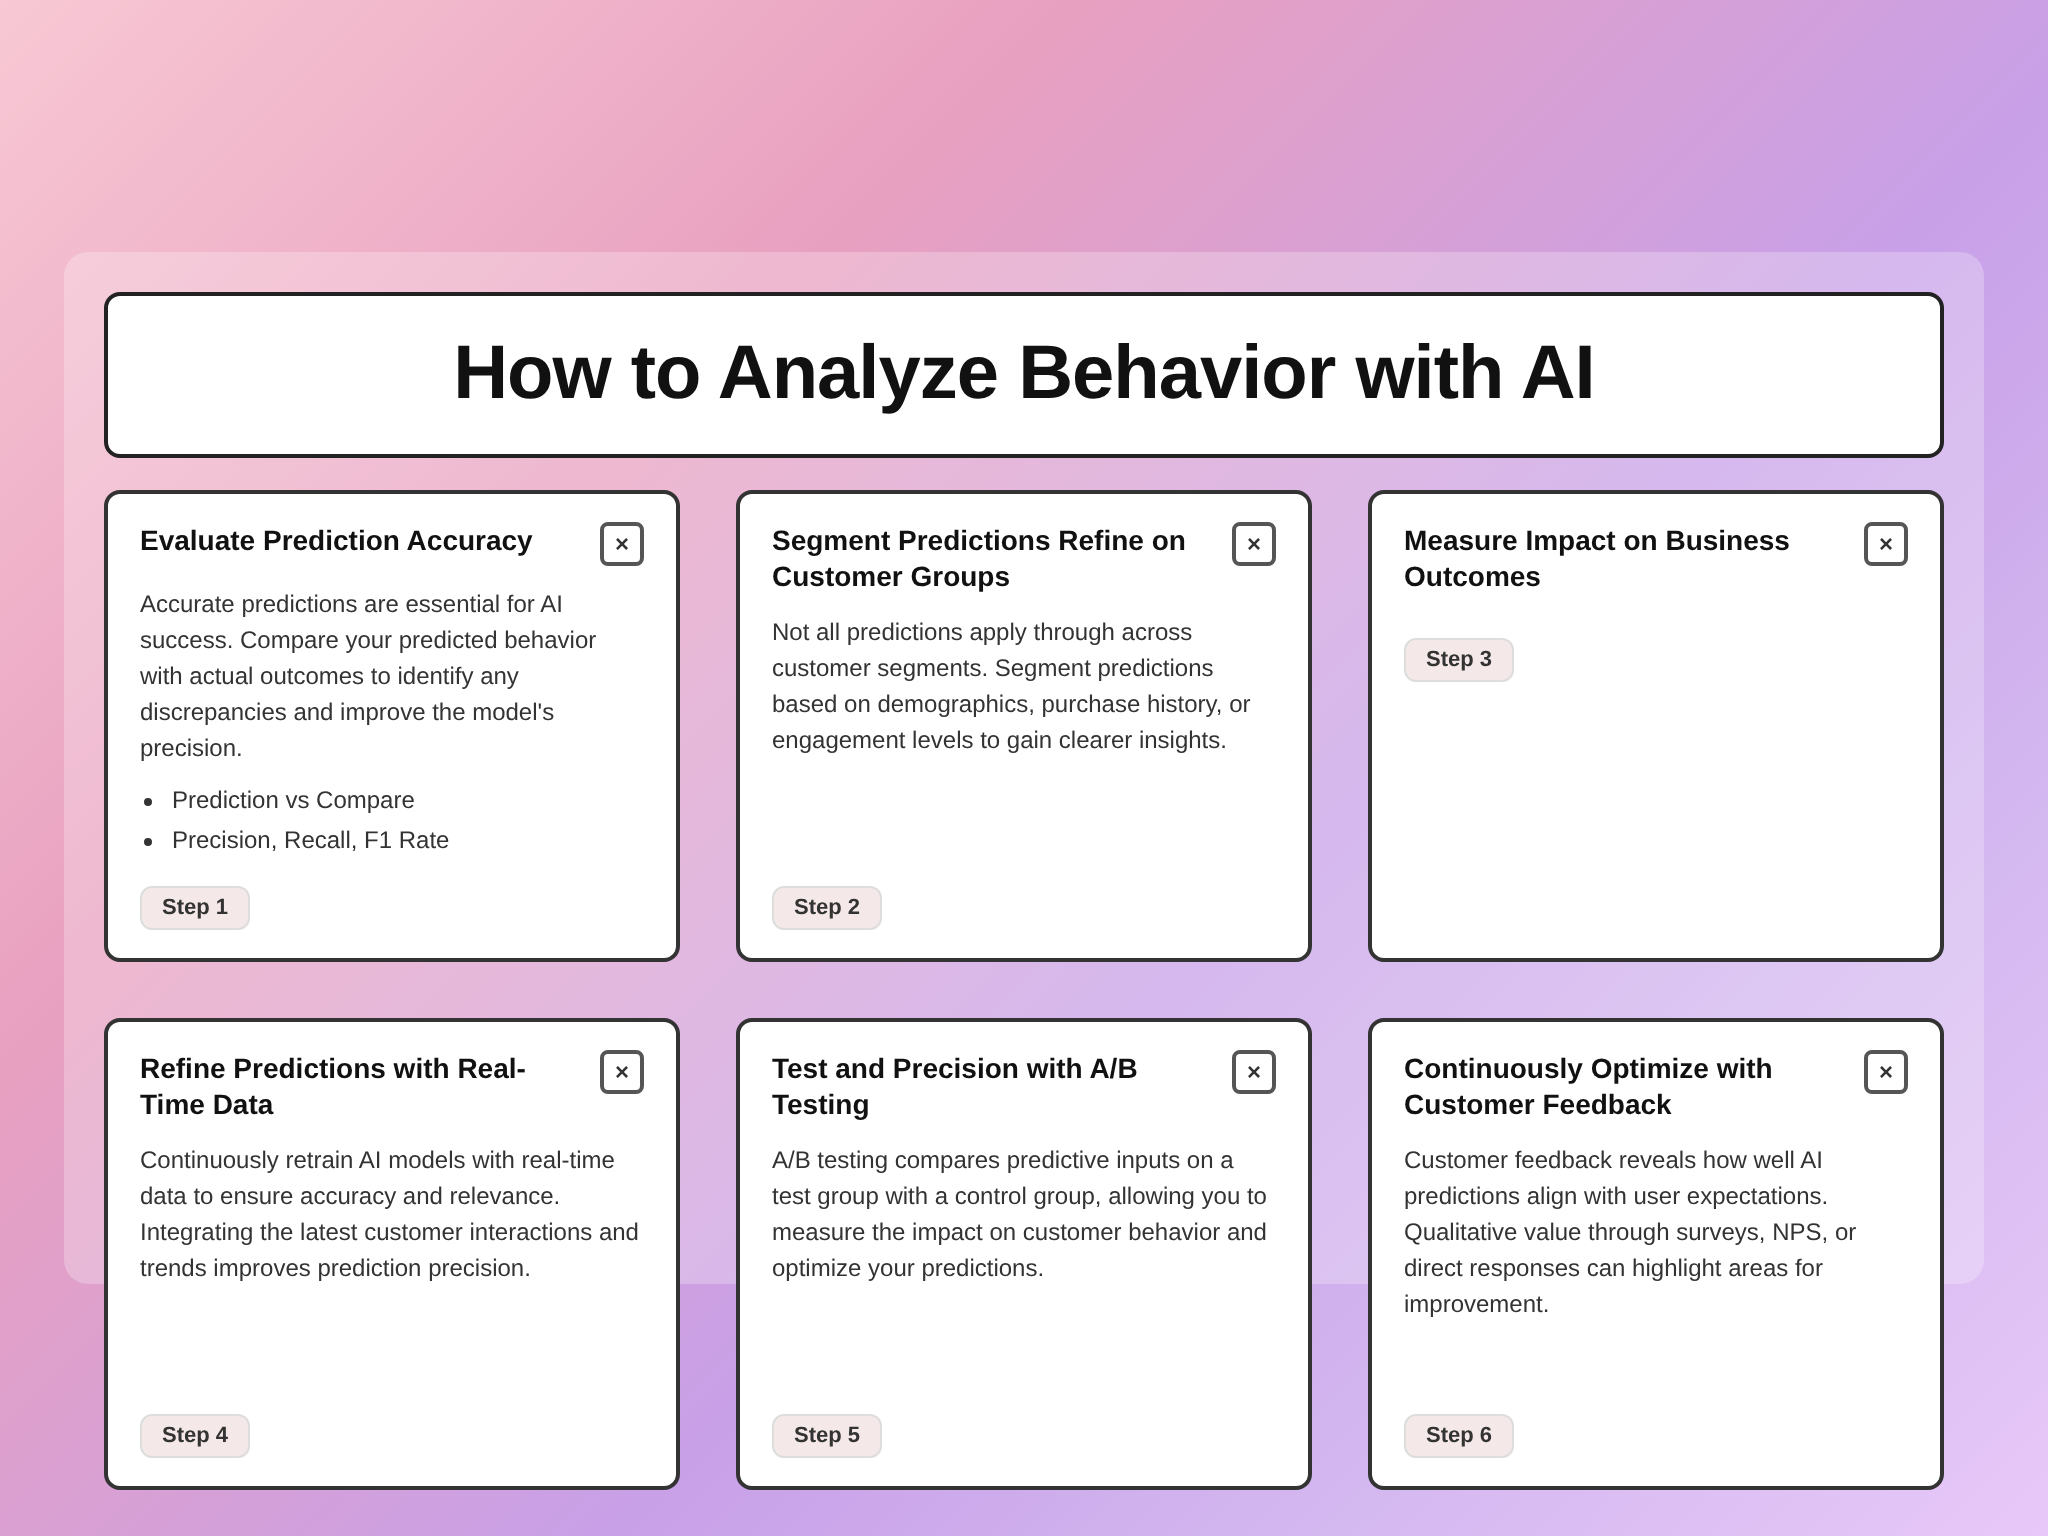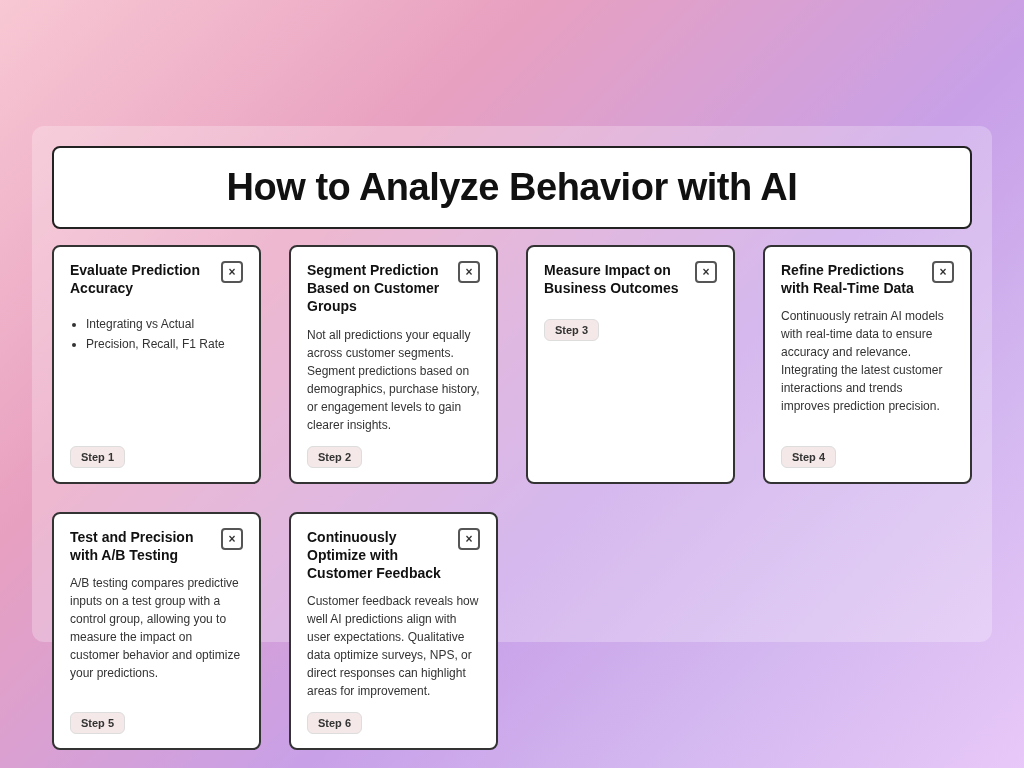--- a/index.html
+++ b/index.html
@@ -40,21 +40,21 @@
 
     .title-box h1 {
       font-size: 38px;
       font-weight: 900;
       color: #111;
       letter-spacing: -0.5px;
     }
 
     .cards-grid {
       display: grid;
-      grid-template-columns: 1fr 1fr 1fr 1fr;
+      grid-template-columns: 1fr 1fr 1fr;
       grid-template-rows: 1fr 1fr;
       gap: 28px;
       flex: 1;
     }
 
     .card {
       background: white;
       border: 2px solid #333;
       border-radius: 8px;
       padding: 14px 16px;
@@ -133,34 +133,35 @@
     <h1>How to Analyze Behavior with AI</h1>
   </div>
 
   <div class="cards-grid" id="cards-grid">
   <div class="card">
         <div class="card-header">
           <div class="card-title">Evaluate Prediction Accuracy</div>
           <div class="close-btn">×</div>
         </div>
         <div class="card-body">
+          <p>Accurate predictions are essential for AI success. Compare your predicted behavior with actual outcomes to identify any discrepancies and improve the model's precision.</p>
           <ul>
-            <li>Integrating vs Actual</li>
+            <li>Prediction vs Compare</li>
             <li>Precision, Recall, F1 Rate</li>
           </ul>
         </div>
         <div class="step-badge">Step 1</div>
       </div>
       <div class="card">
         <div class="card-header">
-          <div class="card-title">Segment Prediction Based on Customer Groups</div>
-          <div class="close-btn">×</div>
-        </div>
-        <div class="card-body">
-          <p>Not all predictions your equally across customer segments. Segment predictions based on demographics, purchase history, or engagement levels to gain clearer insights.</p>
+          <div class="card-title">Segment Predictions Refine on Customer Groups</div>
+          <div class="close-btn">×</div>
+        </div>
+        <div class="card-body">
+          <p>Not all predictions apply through across customer segments. Segment predictions based on demographics, purchase history, or engagement levels to gain clearer insights.</p>
         </div>
         <div class="step-badge">Step 2</div>
       </div>
       <div class="card">
         <div class="card-header">
           <div class="card-title">Measure Impact on Business Outcomes</div>
           <div class="close-btn">×</div>
         </div>
         <div class="step-badge">Step 3</div>
       </div>
@@ -183,18 +184,18 @@
           <p>A/B testing compares predictive inputs on a test group with a control group, allowing you to measure the impact on customer behavior and optimize your predictions.</p>
         </div>
         <div class="step-badge">Step 5</div>
       </div>
       <div class="card">
         <div class="card-header">
           <div class="card-title">Continuously Optimize with Customer Feedback</div>
           <div class="close-btn">×</div>
         </div>
         <div class="card-body">
-          <p>Customer feedback reveals how well AI predictions align with user expectations. Qualitative data optimize surveys, NPS, or direct responses can highlight areas for improvement.</p>
+          <p>Customer feedback reveals how well AI predictions align with user expectations. Qualitative value through surveys, NPS, or direct responses can highlight areas for improvement.</p>
         </div>
         <div class="step-badge">Step 6</div>
       </div>
     </div>
 </div>
 
 </body></html>

